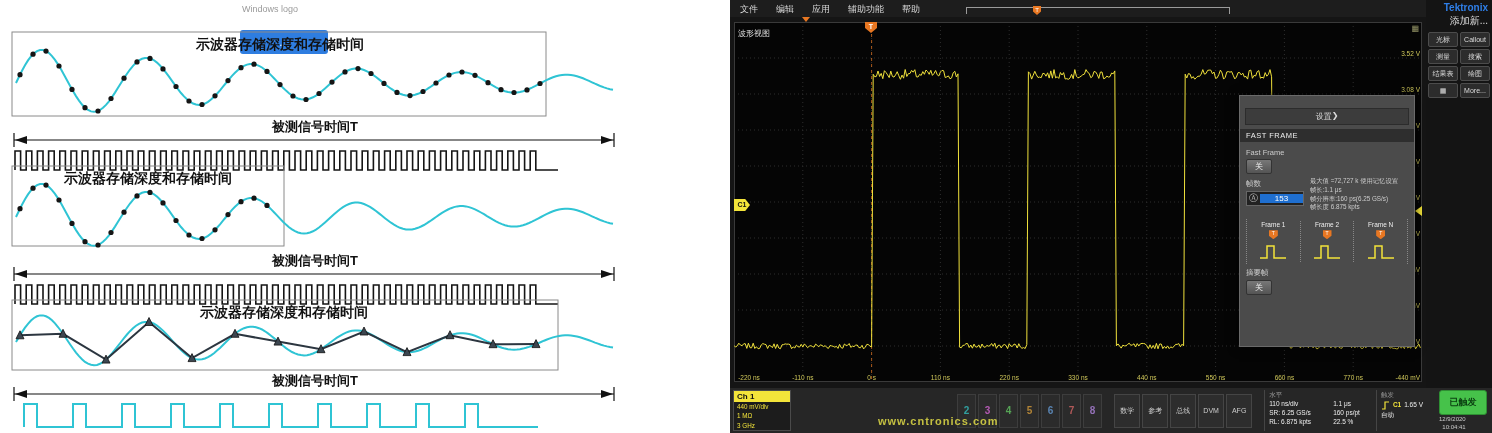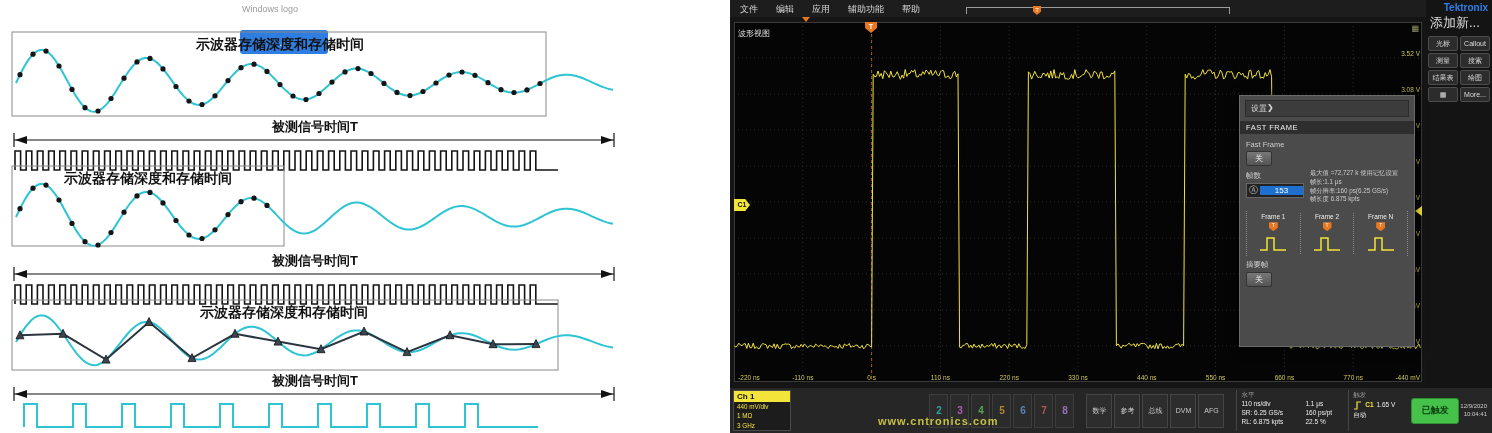--- a/index.html
+++ b/index.html
@@ -36,60 +36,60 @@
 #tlabels div{position:absolute;bottom:1px;font-size:6.5px;color:#cfc75a;width:30px;text-align:center}
 .tflag{position:absolute;left:131px;top:0;width:12px;height:11px;background:#e87722;color:#fff;font-weight:bold;font-size:7px;text-align:center;line-height:9px;clip-path:polygon(0 0,100% 0,100% 55%,50% 100%,0 55%);z-index:5}
 .c1flag{position:absolute;left:0;top:177px;width:16px;height:12px;background:#f3e43a;color:#111;font-size:7px;font-weight:bold;line-height:12px;text-align:center;clip-path:polygon(0 0,70% 0,100% 50%,70% 100%,0 100%);z-index:5}
 .tlevel{position:absolute;right:0;top:184px;width:0;height:0;border-top:5px solid transparent;border-bottom:5px solid transparent;border-right:7px solid #f3e43a;z-index:5}
 .gtools{position:absolute;right:3px;top:2px;color:#9a9a6a;font-size:8px;z-index:5}
 
 
 .acq-panel{position:absolute;left:505px;top:73px;width:176px;height:252px;background:#4b4b4b;border:1px solid #6a6a6a;box-shadow:0 0 10px rgba(0,0,0,.7);font-size:8px;color:#ddd;z-index:10}
 .acq-head{display:flex;justify-content:space-between;align-items:center;padding:3px 6px;font-size:9px}
 .help{width:11px;height:11px;border:1px solid #bbb;border-radius:50%;text-align:center;line-height:10px;font-size:8px}
-.acq-settings{margin:4px 5px 4px;background:#3c3c3c;border:1px solid #2c2c2c;display:flex;justify-content:flex-start;padding:2px 5px}
+.acq-settings{margin:12px 5px 4px;background:#3c3c3c;border:1px solid #2c2c2c;display:flex;justify-content:center;padding:2px 5px}
 .acq-section{background:#2e2e2e;padding:2px 6px;font-size:7.5px;letter-spacing:.5px;color:#eee}
 .acq-body{padding:4px 6px}
 .lbl{font-size:7.5px;color:#ccc;margin:2px 0}
 .toggle{display:block;width:26px;height:15px;background:linear-gradient(#787878,#545454);border:1px solid #333;border-radius:2px;color:#eee;font-size:8px;line-height:1;padding:0}
 .acq-row{display:flex;gap:6px;margin-top:3px}
 .num-input{display:flex;align-items:center;width:58px;height:15px;background:#222;border:1px solid #666}
 .num-input .keypad{color:#bbb;font-size:9px;padding:0 2px}
 .num-input .val{flex:1;background:#1f6fd0;color:#fff;text-align:center;font-size:8px}
 .info{font-size:6.3px;color:#ccc;line-height:1.4;flex:1}
 .frames{display:flex;margin:7px 0 4px;padding:2px 0;border-left:1px dotted #888;border-right:1px dotted #888}
 .fcell{flex:1;text-align:center;border-right:1px dotted #888}
 .fcell:last-child{border-right:none}
 .flabel{font-size:6.5px;color:#eee}
 .fflag{display:inline-block;width:9px;height:9px;background:#e87722;color:#fff;font-size:5px;line-height:7px;clip-path:polygon(0 0,100% 0,100% 60%,50% 100%,0 60%);margin:2px 0 1px}
 .fpulse{display:block;margin:0 auto}
 
 
 .rightcol{position:absolute;right:0;top:0;width:66px;height:396px;background:#141414;padding:2px 2px}
 .brand{color:#2f7fe8;font-weight:bold;font-size:10px;text-align:right;padding-right:2px}
-.addnew{color:#ddd;font-size:13px;padding:1px 2px 4px}
+.addnew{color:#ddd;font-size:10px;text-align:right;padding:1px 2px 4px}
 .sbgrid{display:grid;grid-template-columns:1fr 1fr;gap:2px}
 .sbtn{height:15px;background:#2c2c2c;border:1px solid #4c4c4c;border-radius:2px;color:#ddd;font-size:7px;text-align:center;line-height:13px;overflow:hidden;white-space:nowrap}
 
 
 .bbar{position:absolute;left:0;right:0;bottom:0;height:45px;background:#262626;display:flex;align-items:stretch;gap:12px;padding:2px 3px;z-index:20}
 .ch1{width:58px;background:#1c1c1c;border:1px solid #4a4a4a}
 .ch1h{background:#f3e43a;color:#111;font-weight:bold;font-size:8px;padding:0 3px;line-height:11px}
 .ch1l{color:#f3e43a;font-size:6.3px;padding:0 3px;line-height:1.5}
 .chbtns{display:flex;gap:2px;margin-left:auto;align-items:center}
 .chbtn{width:19px;height:34px;background:#2d2d2d;border:1px solid #454545;font-size:10px;font-weight:bold;text-align:center;line-height:32px;opacity:.75}
 .miscbtns{display:flex;gap:2px;align-items:center}
 .miscbtn{min-width:26px;height:34px;background:#2d2d2d;border:1px solid #454545;color:#ccc;font-size:7px;text-align:center;line-height:32px;padding:0 2px}
 .hsec,.tsec{border-left:1px solid #454545;padding:1px 4px;color:#eee}
 .seclbl{font-size:6.5px;color:#999}
 .hrow{display:flex;gap:8px;font-size:6.5px;line-height:1.35}
 .hrow span:first-child{width:56px}
 .trow{display:flex;gap:3px;align-items:center;font-size:6.5px;line-height:1.5}
 .ylw{color:#f3e43a;font-weight:bold}
-.runcol{display:flex;align-items:center;gap:1px;padding-right:2px}
+.runcol{display:flex;flex-direction:column;align-items:flex-start;gap:1px;padding-right:2px}
 .runbtn{width:48px;height:26px;background:#46c24a;border:1px solid #2e8f33;border-radius:3px;color:#0a3d10;font-weight:bold;font-size:9px}
 .dt{font-size:6px;color:#ccc;text-align:right;line-height:1.25}
 .watermark{position:absolute;left:148px;top:415px;font-size:11px;font-weight:bold;color:rgba(225,220,70,.85);letter-spacing:1px;z-index:50}
 </style>
 </head>
 <body>
 
 <div id="root">
 
   <section id="left">

